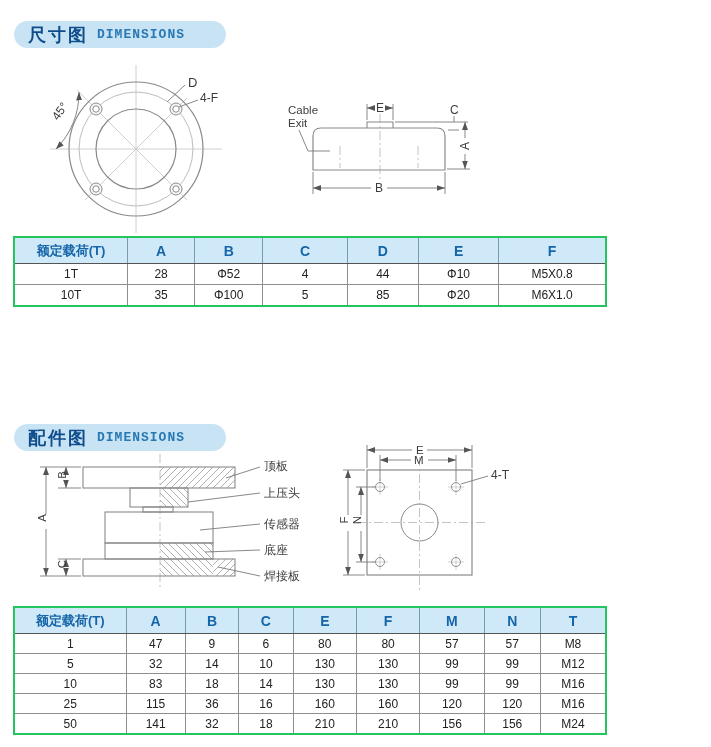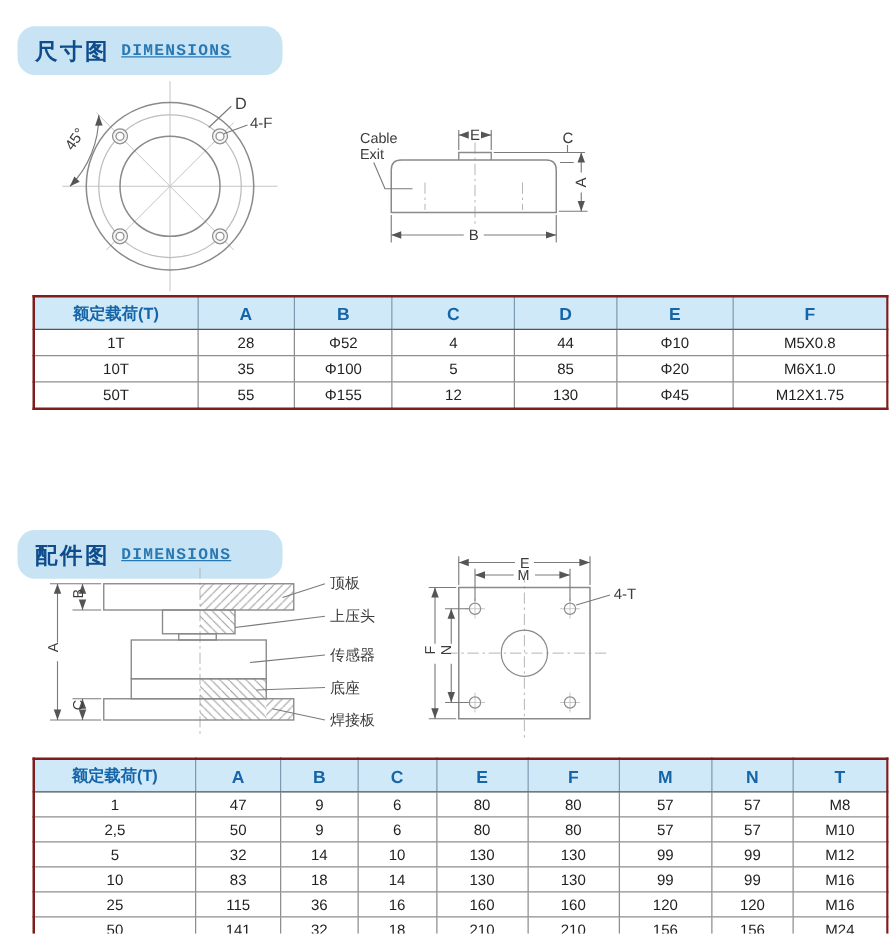--- a/index.html
+++ b/index.html
@@ -1,26 +1,26 @@
 <!DOCTYPE html>
 <html><head>
 <meta charset="utf-8">
 <style>
   html,body{margin:0;padding:0;background:#fff;}
   .page{position:relative;width:711px;height:747px;background:#ffffff;
         font-family:"Liberation Sans",sans-serif;overflow:hidden;}
-  .pill{position:absolute;left:14px;width:212px;height:39px;border-radius:14px;
+  .pill{position:absolute;left:14px;width:212px;height:27px;border-radius:14px;
         background:#c8e4f4;display:flex;align-items:center;padding-left:14px;box-sizing:border-box;}
   .pill-cn{font-size:18px;font-weight:bold;color:#0f4c8c;letter-spacing:2px;}
   .pill-en{font-size:13px;font-weight:bold;color:#2878b4;margin-left:9px;
-           font-family:"Liberation Mono",monospace;letter-spacing:1px;text-decoration:underline;}
+           font-family:"Liberation Mono",monospace;letter-spacing:1px;}
   .drawing{position:absolute;}
   svg text{font-family:"Liberation Sans",sans-serif;fill:#3c3c3c;}
-  .dim-table{position:absolute;left:26px;width:685px;border-collapse:collapse;table-layout:fixed;
-             border:2px solid #7f1d1d;}
+  .dim-table{position:absolute;left:13px;width:594px;border-collapse:collapse;table-layout:fixed;
+             border:2px solid #22c55e;}
   .dim-table th{background:#cfe9f8;color:#1565a8;font-weight:bold;font-size:14px;height:25px;
                 border:1px solid #7d9bb0;border-bottom:1.5px solid #555;padding:0;text-align:center;}
   .dim-table th:first-child{font-size:13px;}
   .dim-table td{font-size:12px;color:#222;text-align:center;border:1px solid #8e8e8e;padding:0;background:#fff;}
   .t1{top:236px;} .t1 td{height:20px;margin-left:28px;}
   .t2{top:606px;} .t2 td{height:19px;}
   .t1 th:nth-child(1){width:19.2%}.t1 th:nth-child(2){width:11.3%}.t1 th:nth-child(3){width:11.5%}
   .t1 th:nth-child(4){width:14.3%}.t1 th:nth-child(5){width:12.0%}.t1 th:nth-child(6){width:13.6%}
   .t1 th:nth-child(7){width:18.1%}
   .t2 th:nth-child(1){width:19.0%}.t2 th:nth-child(2){width:10.0%}.t2 th:nth-child(3){width:9.0%}
@@ -153,29 +153,20 @@
           <td>M5X0.8</td>
         </tr>
         <tr>
           <td>10T</td>
           <td>35</td>
           <td>Φ100</td>
           <td>5</td>
           <td>85</td>
           <td>Φ20</td>
           <td>M6X1.0</td>
-        </tr>
-        <tr>
-          <td>50T</td>
-          <td>55</td>
-          <td>Φ155</td>
-          <td>12</td>
-          <td>130</td>
-          <td>Φ45</td>
-          <td>M12X1.75</td>
         </tr>
       </tbody>
     </table>
 
   <div class="pill" style="top:424px;">
     <span class="pill-cn">配件图</span>
     <span class="pill-en">DIMENSIONS</span>
   </div>
 
   <svg class="drawing" style="left:30px;top:440px;" width="300" height="165" viewBox="0 0 300 165">
@@ -311,31 +302,20 @@
           <td>47</td>
           <td>9</td>
           <td>6</td>
           <td>80</td>
           <td>80</td>
           <td>57</td>
           <td>57</td>
           <td>M8</td>
         </tr>
         <tr>
-          <td>2,5</td>
-          <td>50</td>
-          <td>9</td>
-          <td>6</td>
-          <td>80</td>
-          <td>80</td>
-          <td>57</td>
-          <td>57</td>
-          <td>M10</td>
-        </tr>
-        <tr>
           <td>5</td>
           <td>32</td>
           <td>14</td>
           <td>10</td>
           <td>130</td>
           <td>130</td>
           <td>99</td>
           <td>99</td>
           <td>M12</td>
         </tr>

